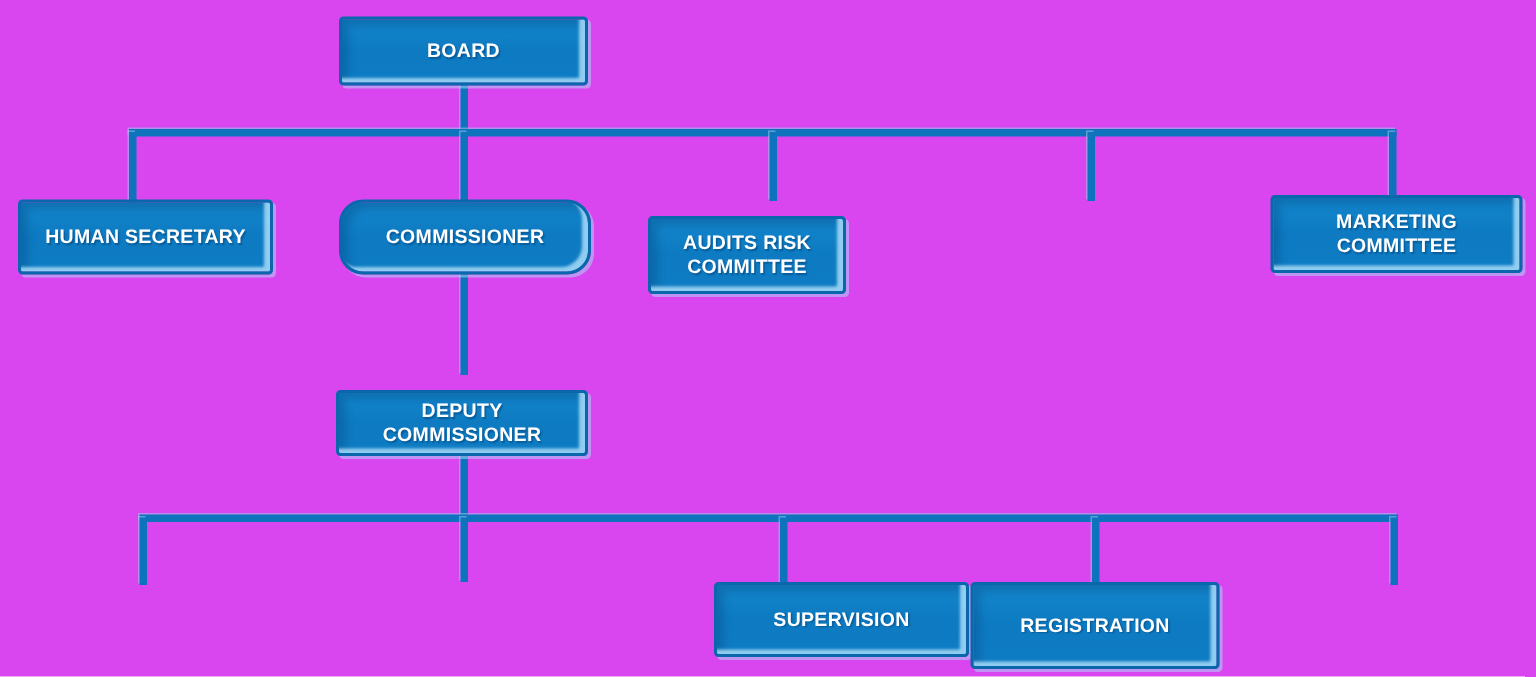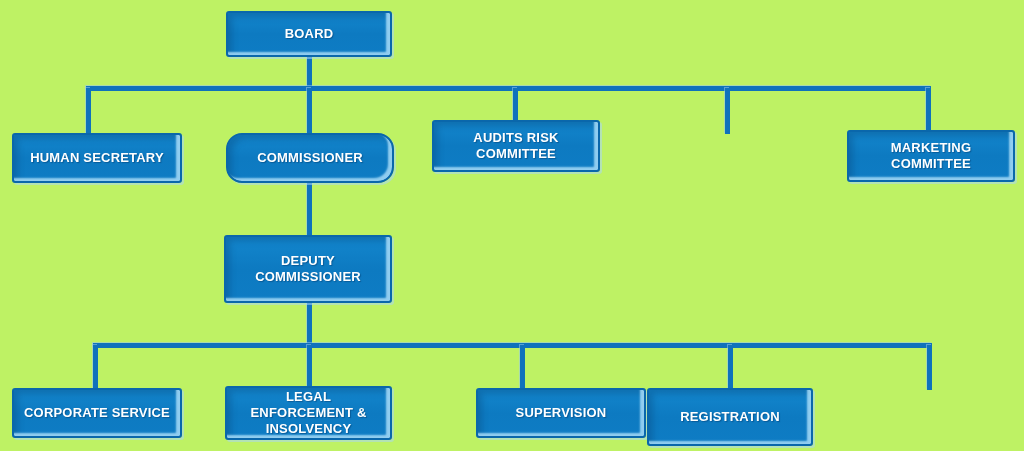--- a/index.html
+++ b/index.html
@@ -5,21 +5,21 @@
   html, body {
     margin: 0;
     padding: 0;
     background: #ffffff;
     font-family: "Liberation Sans", sans-serif;
   }
   #canvas {
     position: relative;
     width: 1024px;
     height: 451px;
-    background: #bef264;
+    background: #d946ef;
     overflow: hidden;
   }
   .node {
     position: absolute;
     box-sizing: border-box;
     display: flex;
     align-items: center;
     justify-content: center;
     text-align: center;
     color: #ffffff;
@@ -41,24 +41,24 @@
   .line {
     position: absolute;
     background: #0f72bc;
     box-shadow: -1px -1px 0 rgba(150, 200, 235, 0.55);
   }
 
   
   .n-board        { left: 226px; top: 11px;  width: 166px; height: 46px; }
   .n-secretary    { left: 12px;  top: 133px; width: 170px; height: 50px; }
   .n-commissioner { left: 226px; top: 133px; width: 168px; height: 50px; border-radius: 16px; }
-  .n-audits       { left: 432px; top: 120px; width: 168px; height: 52px; }
+  .n-audits       { left: 432px; top: 144px; width: 132px; height: 52px; }
   .n-human        { left: 640px; top: 132px; width: 173px; height: 52px; }
   .n-marketing    { left: 847px; top: 130px; width: 168px; height: 52px; }
-  .n-deputy       { left: 224px; top: 235px; width: 168px; height: 68px; }
+  .n-deputy       { left: 224px; top: 260px; width: 168px; height: 44px; }
   .n-corporate    { left: 12px;  top: 388px; width: 170px; height: 50px; }
   .n-legal        { left: 225px; top: 386px; width: 167px; height: 54px; }
   .n-supervision  { left: 440px; top: 388px; width: 170px; height: 50px; margin-left: 36px; }
   .n-registration { left: 647px; top: 388px; width: 166px; height: 58px; }
   .n-santo        { left: 845px; top: 388px; width: 173px; height: 50px; }
 
   
   .l-board-stem     { left: 307px; top: 55px;  width: 5px;   height: 35px; }
   .l-top-rail       { left: 86px;  top: 86px;  width: 845px; height: 5px;  }
   .l-drop-secretary { left: 86px;  top: 88px;  width: 5px;   height: 47px; }
@@ -114,27 +114,21 @@
 
 
   <div class="node n-marketing">
     <span>MARKETING COMMITTEE</span>
   </div>
 
   <div class="node n-deputy">
     <span>DEPUTY COMMISSIONER</span>
   </div>
 
-  <div class="node n-corporate">
-    <span>CORPORATE SERVICE</span>
-  </div>
 
-  <div class="node n-legal">
-    <span>LEGAL ENFORCEMENT &amp; INSOLVENCY</span>
-  </div>
 
   <div class="node n-supervision">
     <span>SUPERVISION</span>
   </div>
 
   <div class="node n-registration">
     <span>REGISTRATION</span>
   </div>
 
 

